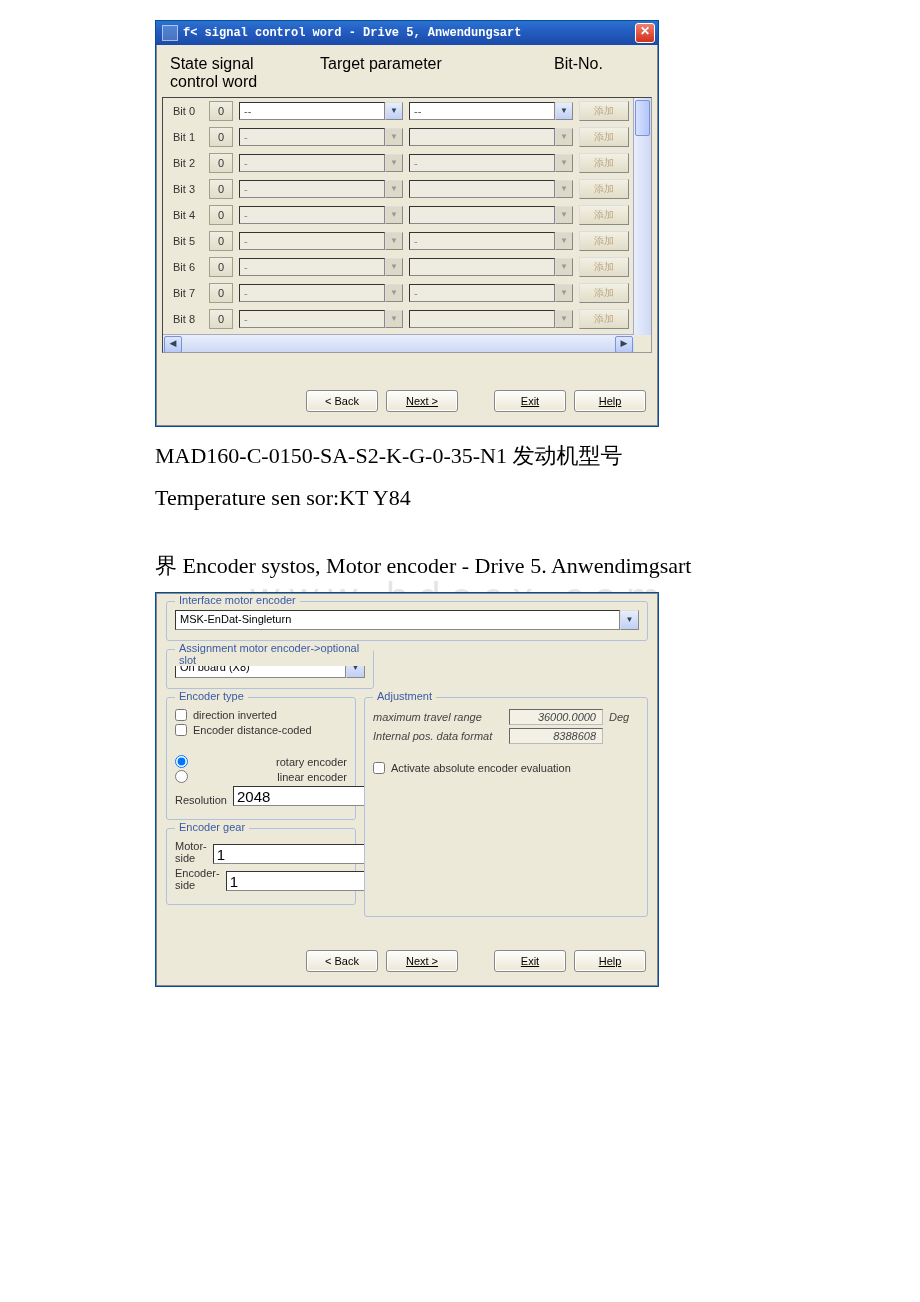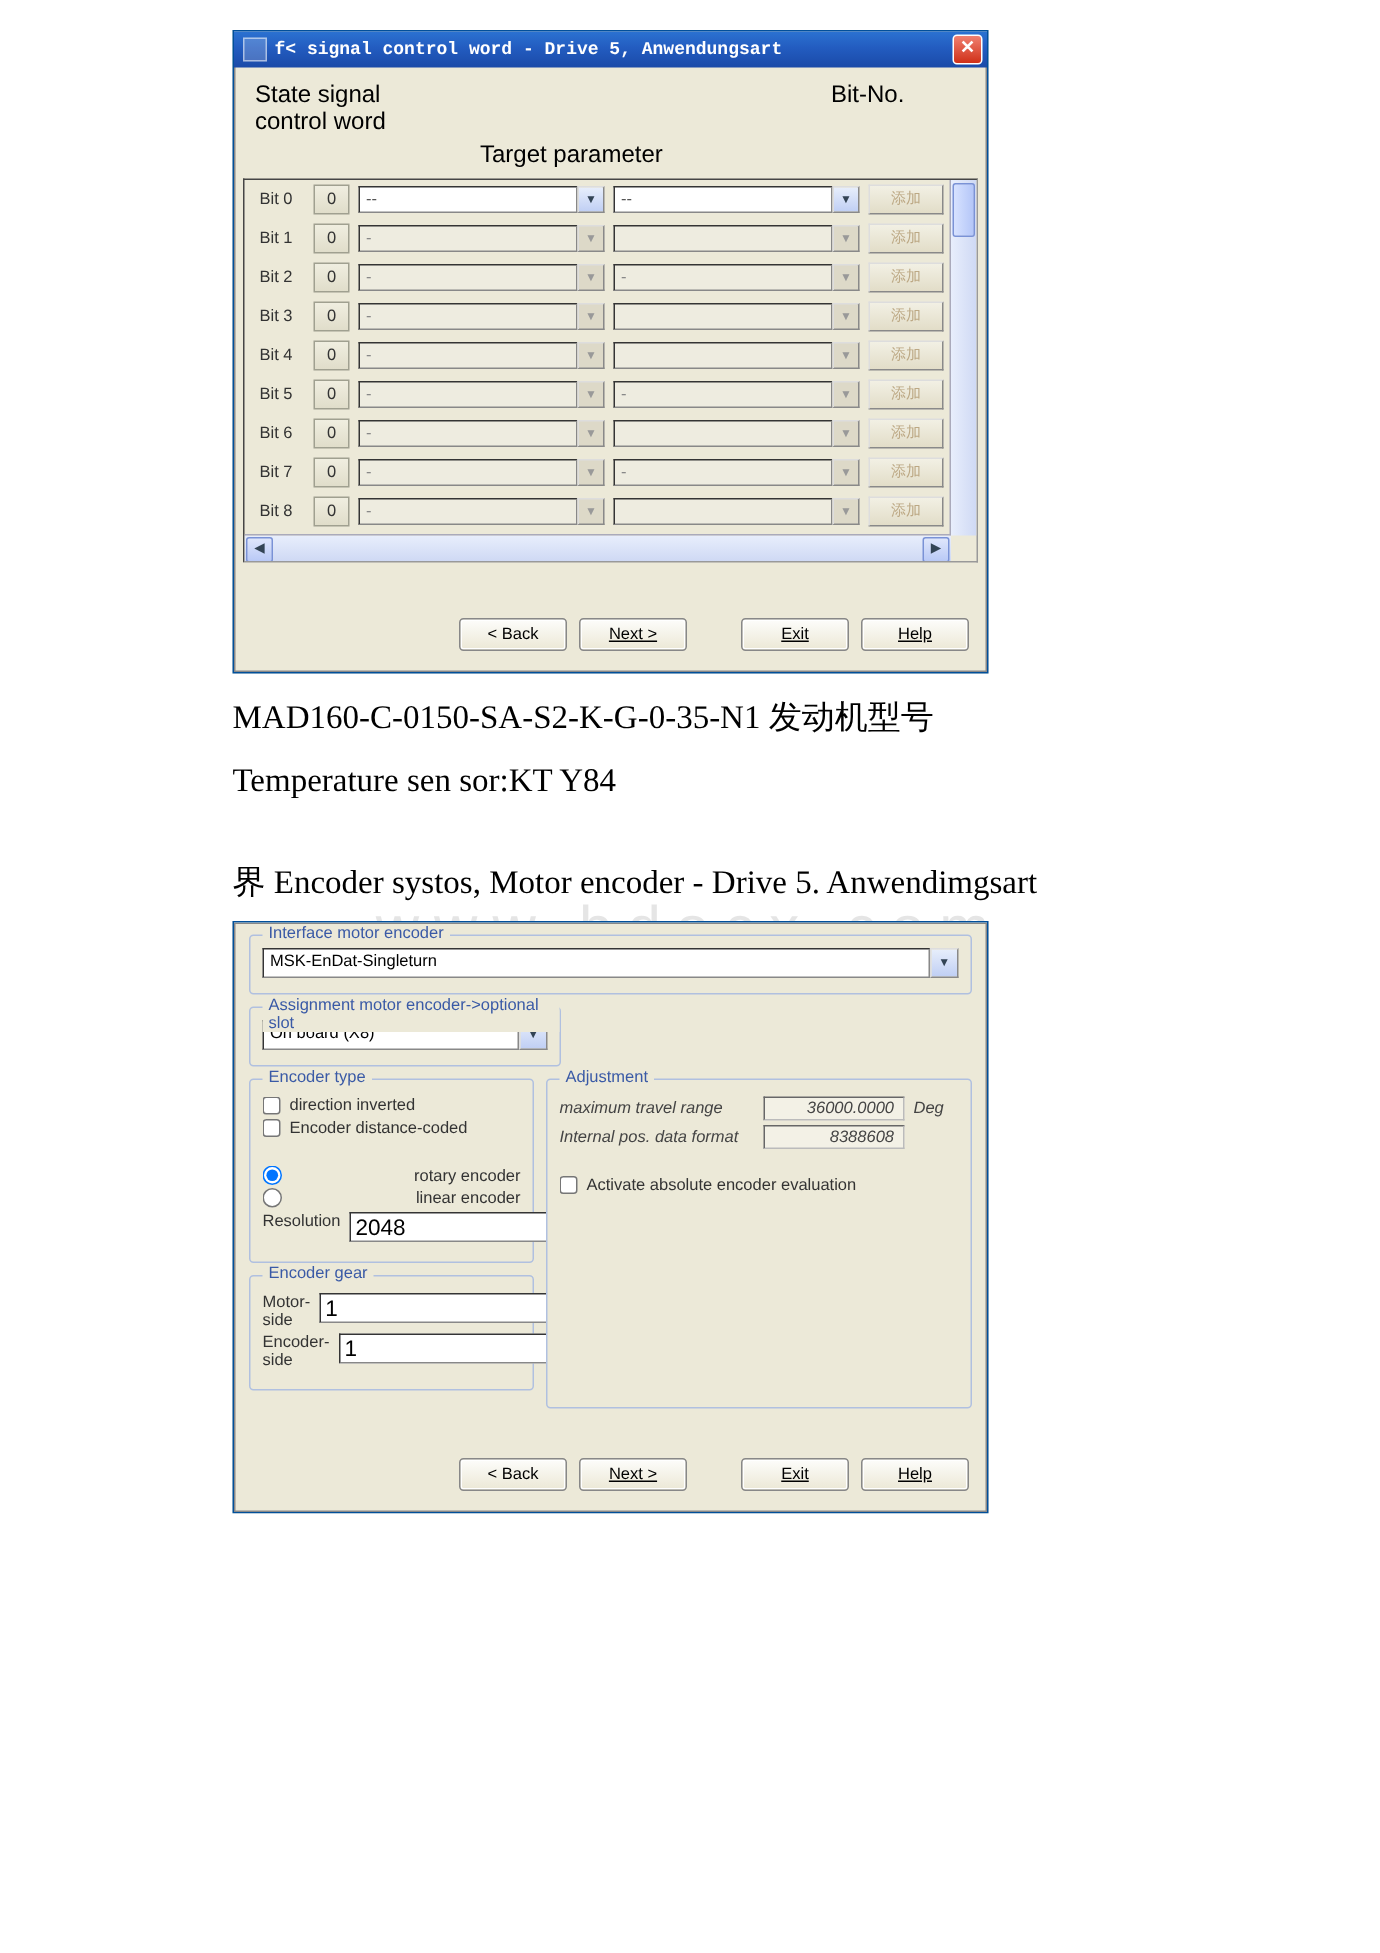--- a/index.html
+++ b/index.html
@@ -71,21 +71,21 @@
   }
 
   
   .top .headrow {
     display: flex;
     padding: 10px 14px 6px 14px;
     font-size: 16px;
     color: #000;
   }
   .top .headrow .h1 { width: 120px; }
-  .top .headrow .h2 { flex: 1; padding-left: 30px; margin-top: 40px; }
+  .top .headrow .h2 { flex: 1; padding-left: 30px; }
   .top .headrow .h3 { width: 90px; padding-left: 10px; }
 
   .listarea {
     position: relative;
     margin: 0 6px;
     border: 1px inset #999;
     background: #ece9d8;
     height: 254px;
     overflow: hidden;
   }
@@ -226,21 +226,21 @@
   .twocol {
     display: flex; gap: 8px;
   }
   .leftcol { width: 190px; }
   .rightcol { flex: 1; }
   .chk { display: flex; align-items: center; gap: 6px; font-size: 11px; color: #333; margin: 3px 0; }
   .chk input { width: 12px; height: 12px; margin: 0; }
   .radio { display: flex; align-items: center; gap: 6px; font-size: 11px; color: #333; margin: 2px 0; justify-content: space-between; }
   .radio input { margin: 0; }
   .inline {
-    display: flex; align-items: flex-start; gap: 6px; font-size: 11px; margin: 3px 0;
+    display: flex; align-items: flex-end; gap: 6px; font-size: 11px; margin: 3px 0;
   }
   .inline .lab { width: 72px; color: #333; }
   .inline input.t {
     flex: 1; height: 16px; border: 1px inset #888; background: #fff;
     font-size: 15px; padding: 1px 3px;
   }
   .inline .unit { color: #666; }
   .rorow {
     display: flex; align-items: center; font-size: 11px;
     margin: 3px 0;

